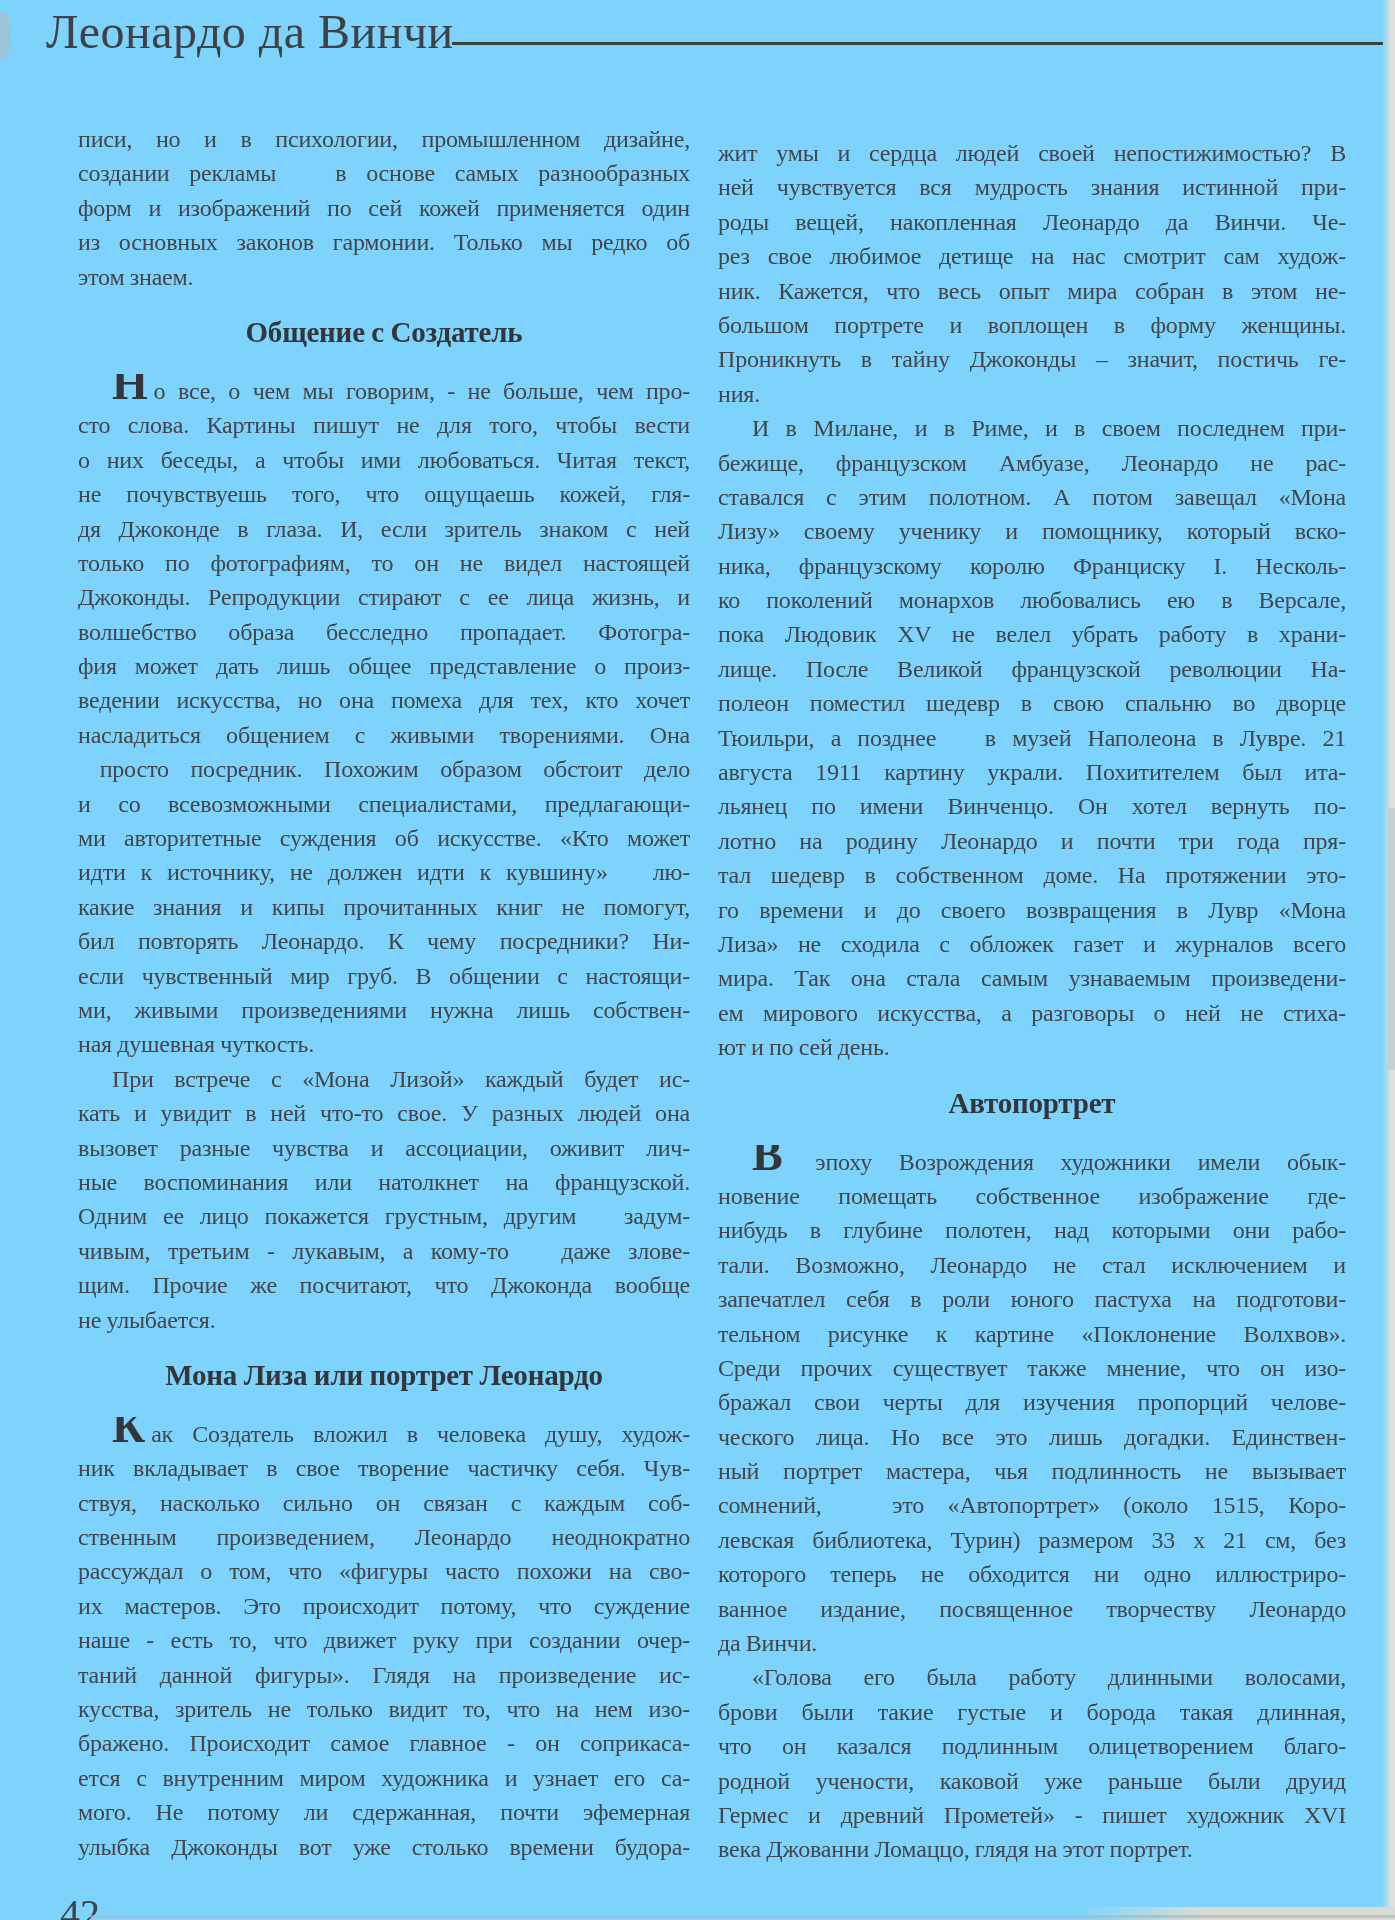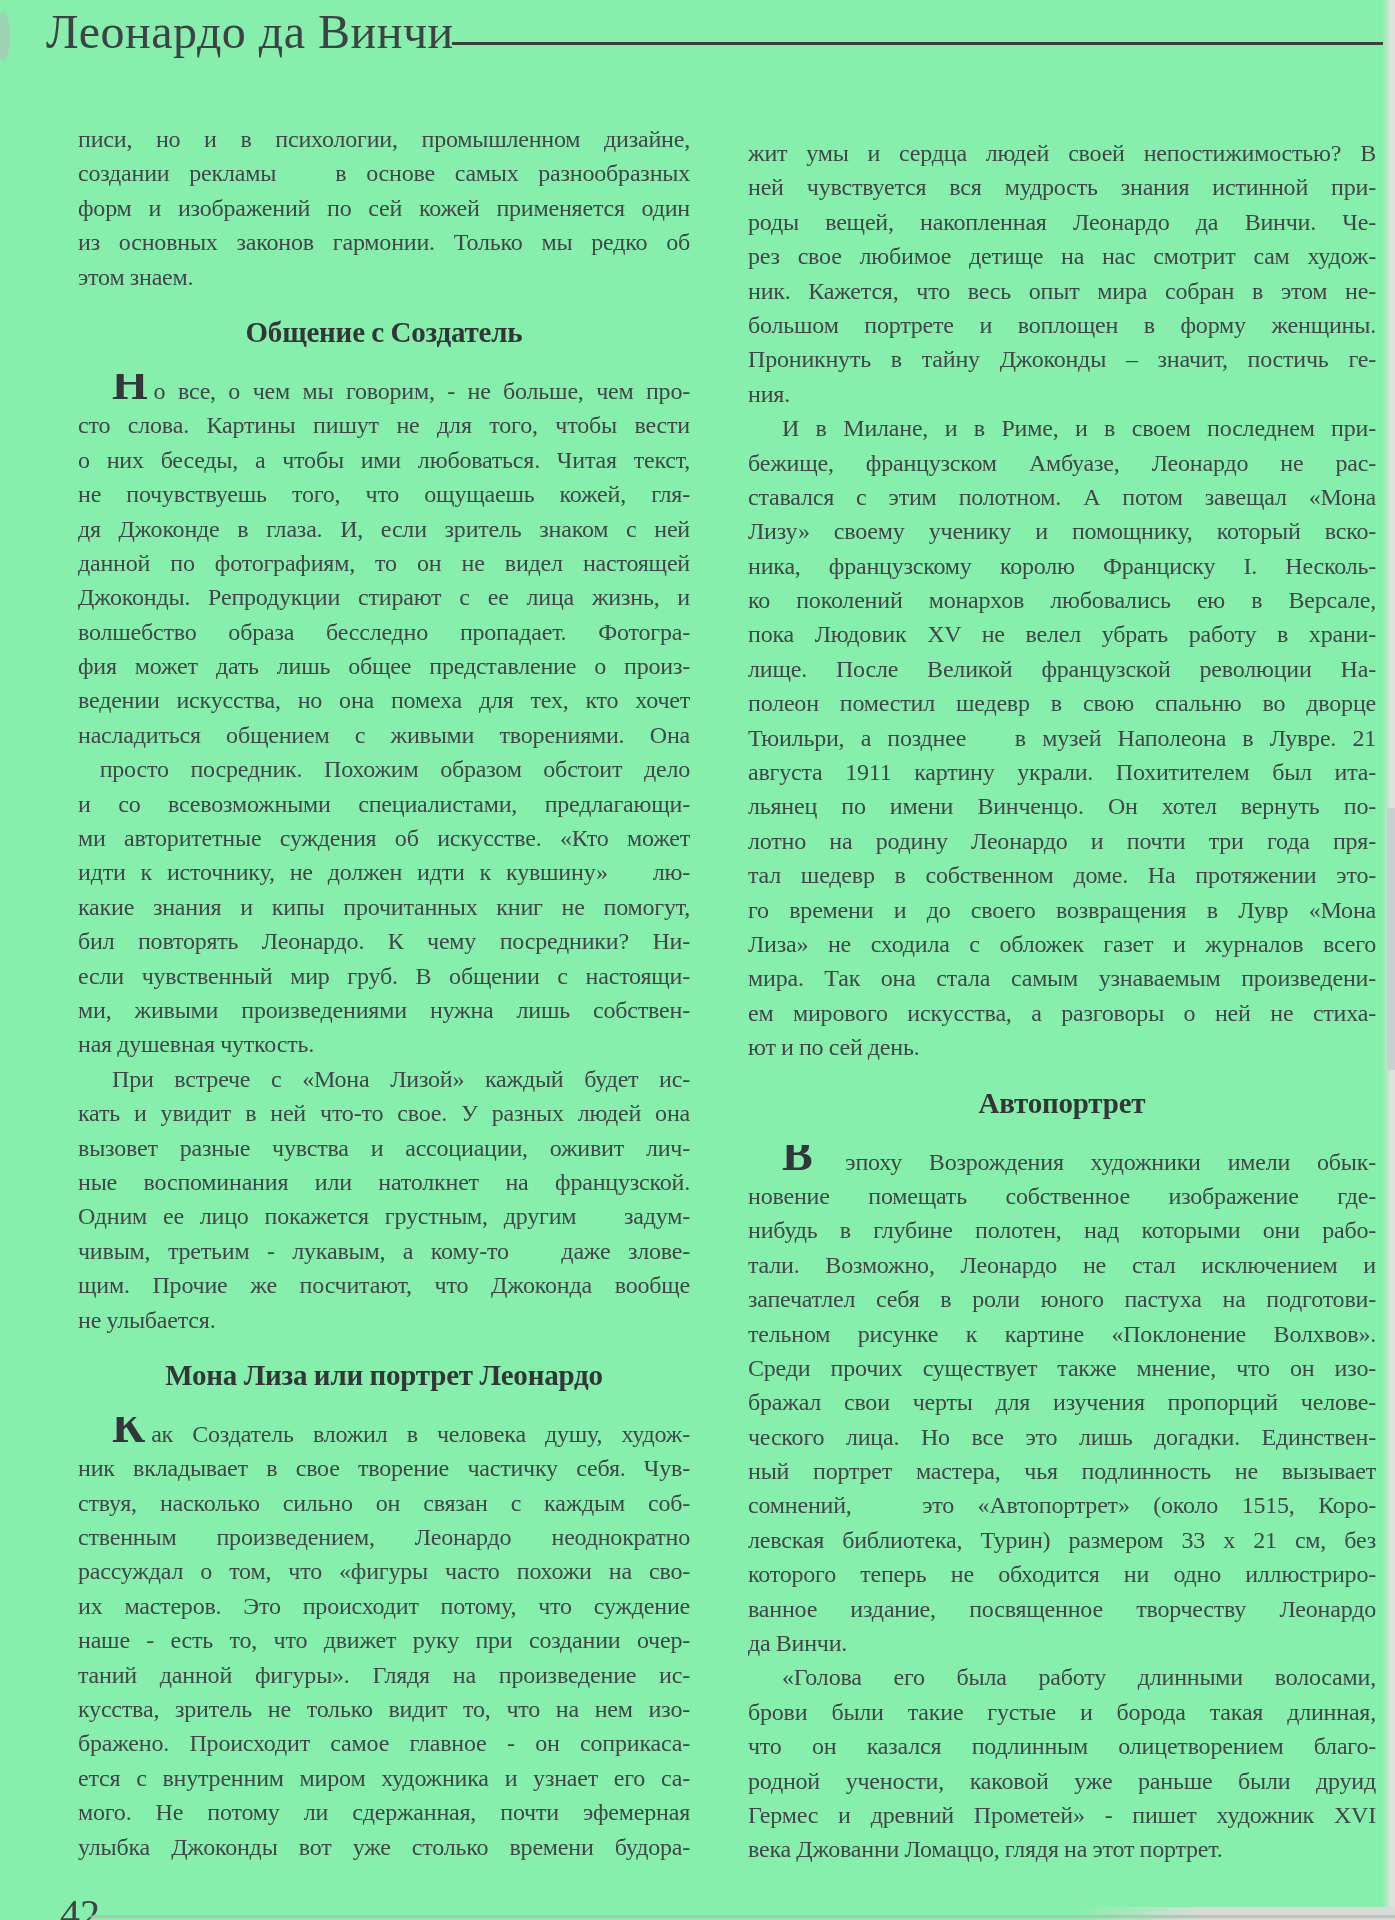--- a/index.html
+++ b/index.html
@@ -1,21 +1,21 @@
 <!DOCTYPE html>
 <html lang="ru"><head>
 <meta charset="utf-8">
 <style>
   html, body { margin: 0; padding: 0; background: #888; }
   .page {
     position: relative;
     width: 1395px;
     height: 1920px;
     margin: 0 auto;
-    background: #86efac;
+    background: #7dd3fc;
     overflow: hidden;
     font-family: "Liberation Serif", "DejaVu Serif", serif;
     color: #43454a;
   }
   
   .header-title {
     position: absolute;
     left: 46px;
     top: 4px;
     font-size: 48px;
@@ -32,21 +32,21 @@
     height: 3px;
     background: #3b403d;
   }
   
   .columns {
     position: absolute;
     left: 78px;
     top: 122px;
     width: 1298px;
     display: flex;
-    gap: 58px;
+    gap: 28px;
   }
   .col { font-size: 24px; letter-spacing: -0.2px; word-spacing: -0.5px; }
   .col-left  { width: 612px; }
   .col-right { width: 628px; margin-top: 14px; }
   .para { margin: 0; }
   .line {
     height: 34.4px;
     line-height: 34.4px;
     overflow: hidden;
     text-align: justify;
@@ -133,21 +133,21 @@
           <div class="line">из основных законов гармонии. Только мы редко об</div>
           <div class="line last">этом знаем.</div>
         </div>
         <div class="col-heading">Общение с Создатель</div>
         <div class="para">
           <div class="line indent"><span class="dropcap">Н</span>о все, о чем мы говорим, - не больше, чем про-</div>
           <div class="line">сто слова. Картины пишут не для того, чтобы вести</div>
           <div class="line">о них беседы, а чтобы ими любоваться. Читая текст,</div>
           <div class="line">не почувствуешь того, что ощущаешь кожей, гля-</div>
           <div class="line">дя Джоконде в глаза. И, если зритель знаком с ней</div>
-          <div class="line">данной по фотографиям, то он не видел настоящей</div>
+          <div class="line">только по фотографиям, то он не видел настоящей</div>
           <div class="line">Джоконды. Репродукции стирают с ее лица жизнь, и</div>
           <div class="line">волшебство образа бесследно пропадает. Фотогра-</div>
           <div class="line">фия может дать лишь общее представление о произ-</div>
           <div class="line">ведении искусства, но она помеха для тех, кто хочет</div>
           <div class="line">насладиться общением с живыми творениями. Она</div>
           <div class="line">&nbsp;просто посредник. Похожим образом обстоит дело</div>
           <div class="line">и со всевозможными специалистами, предлагающи-</div>
           <div class="line">ми авторитетные суждения об искусстве. «Кто может</div>
           <div class="line">идти к источнику, не должен идти к кувшину» &nbsp; лю-</div>
           <div class="line">какие знания и кипы прочитанных книг не помогут,</div>

